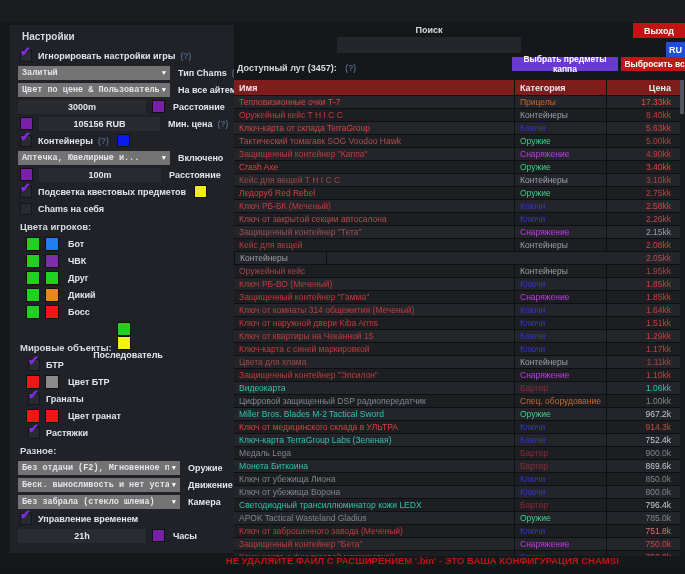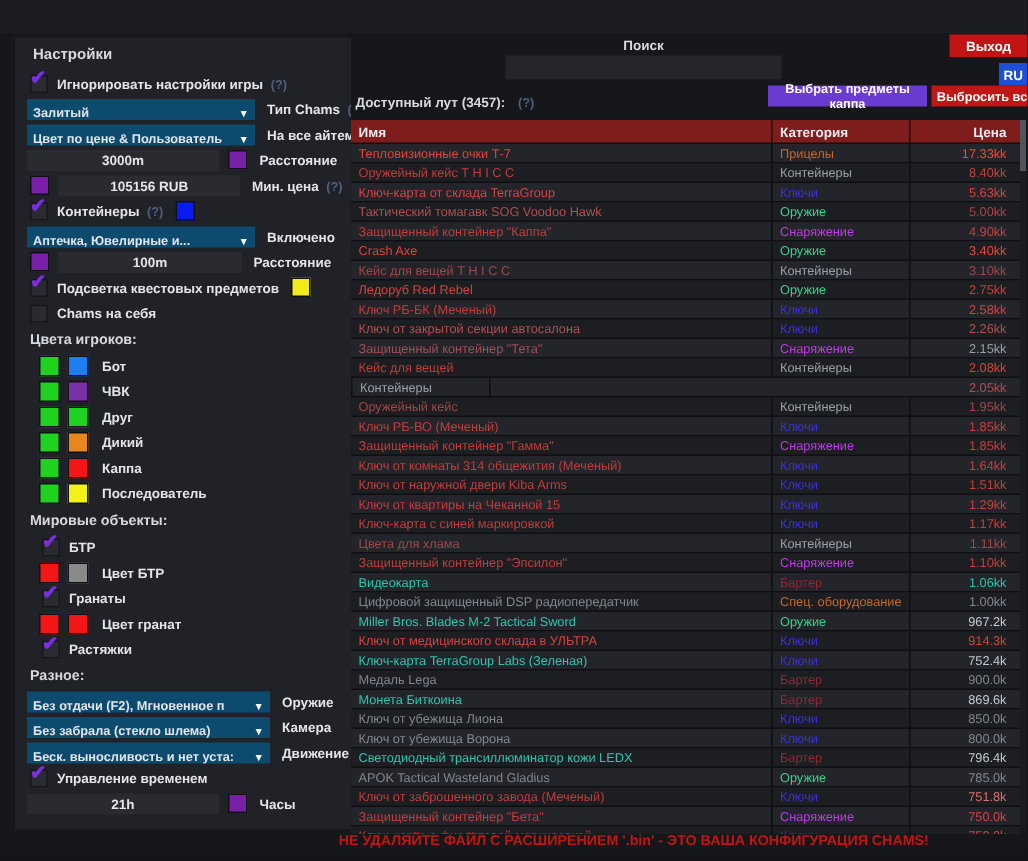--- a/index.html
+++ b/index.html
@@ -10,21 +10,21 @@
 
   
   .sidebar { position:absolute; left:10px; top:25px; width:224px; height:528px; background:#212227; padding:6px 8px; overflow:hidden; }
   .side-title { font-size:10px; font-weight:bold; color:#d7dae0; margin:0 0 7px 4px; }
   .sec-title { font-size:9.5px; font-weight:bold; color:#d7dae0; margin:6px 0 5px 2px; }
   .crow { display:flex; align-items:center; margin-bottom:4px; height:13px; }
   .chk { width:12px; height:12px; background:#2a2b31; border:1px solid #15161a; position:relative; flex:none; margin:0 6px 0 2px; }
   .chk .mark { position:absolute; left:-1px; top:-6px; color:#7d2ee0; font-size:13px; font-weight:bold; line-height:13px; }
   .lbl { font-size:9px; font-weight:bold; color:#e2e5ea; white-space:nowrap; }
   .help { font-size:8.5px; font-weight:bold; color:#4d6080; margin-left:5px; }
-  .dd { background:#0c4a6e; height:14px; display:flex; align-items:flex-end; padding:0 4px; flex:none; }
+  .dd { background:#737373; height:14px; display:flex; align-items:center; padding:0 4px; flex:none;font-family:Liberation Mono, monospace; }
   .dd .dd-txt { font-size:8.5px; font-weight:bold; color:#e2e5ea; white-space:nowrap; overflow:hidden; flex:1; }
   .dd .arr { font-size:7px; color:#fff; margin-left:3px; }
   .dd-main { width:152px; }
   .dd-lbl { font-size:9px; font-weight:bold; margin-left:8px; white-space:nowrap; }
   .tin { background:#2a2b31; border:none; height:14px; font-size:9px; font-weight:bold; color:#e2e5ea; text-align:center; font-family:"Liberation Sans",sans-serif; }
   .swatch { width:13px; height:13px; flex:none; border:1px solid #101114; }
   .pswatch { width:14px; height:14px; flex:none; border:1px solid #101114; margin-right:5px; }
   .colrow { display:flex; align-items:center; margin-bottom:3px; height:14px; }
 
   
@@ -151,23 +151,23 @@
         <span class="lbl" style="margin-left: 4px;">Друг</span>
       </div>
       <div class="colrow" style="margin-left: 8px;">
         <span class="pswatch" style="background: rgb(31, 210, 31);"></span>
         <span class="pswatch" style="background: rgb(232, 135, 30);"></span>
         <span class="lbl" style="margin-left: 4px;">Дикий</span>
       </div>
       <div class="colrow" style="margin-left: 8px;">
         <span class="pswatch" style="background: rgb(31, 210, 31);"></span>
         <span class="pswatch" style="background: rgb(242, 22, 22);"></span>
-        <span class="lbl" style="margin-left: 4px;">Каппа</span>
-      </div>
-      <div class="colrow" style="margin-left: 8px;">
+        <span class="lbl" style="margin-left: 4px;">Босс</span>
+      </div>
+      <div class="colrow" style="margin-left: 8px; flex-direction: column;">
         <span class="pswatch" style="background: rgb(31, 210, 31);"></span>
         <span class="pswatch" style="background: rgb(242, 242, 22);"></span>
         <span class="lbl" style="margin-left: 4px;">Последователь</span>
       </div>
     </div>
 
   <div class="sec-title">Мировые объекты:</div>
 
   <div class="crow" style="margin-left:8px">
     <span class="chk">
@@ -205,32 +205,32 @@
   <div class="crow">
     <div class="dd" style="width:162px">
       <span class="dd-txt">Без отдачи (F2), Мгновенное п</span>
       <span class="arr">▼</span>
     </div>
     <span class="dd-lbl lbl">Оружие</span>
   </div>
 
   <div class="crow">
     <div class="dd" style="width:162px">
+      <span class="dd-txt">Беск. выносливость и нет уста:</span>
+      <span class="arr">▼</span>
+    </div>
+    <span class="dd-lbl lbl">Движение</span>
+  </div>
+
+  <div class="crow">
+    <div class="dd" style="width:162px">
       <span class="dd-txt">Без забрала (стекло шлема)</span>
       <span class="arr">▼</span>
     </div>
     <span class="dd-lbl lbl">Камера</span>
-  </div>
-
-  <div class="crow">
-    <div class="dd" style="width:162px">
-      <span class="dd-txt">Беск. выносливость и нет уста:</span>
-      <span class="arr">▼</span>
-    </div>
-    <span class="dd-lbl lbl">Движение</span>
   </div>
 
   <div class="crow">
     <span class="chk">
         <span class="mark">✔</span>
       </span>
     <span class="lbl">Управление временем</span>
   </div>
 
   <div class="crow">

